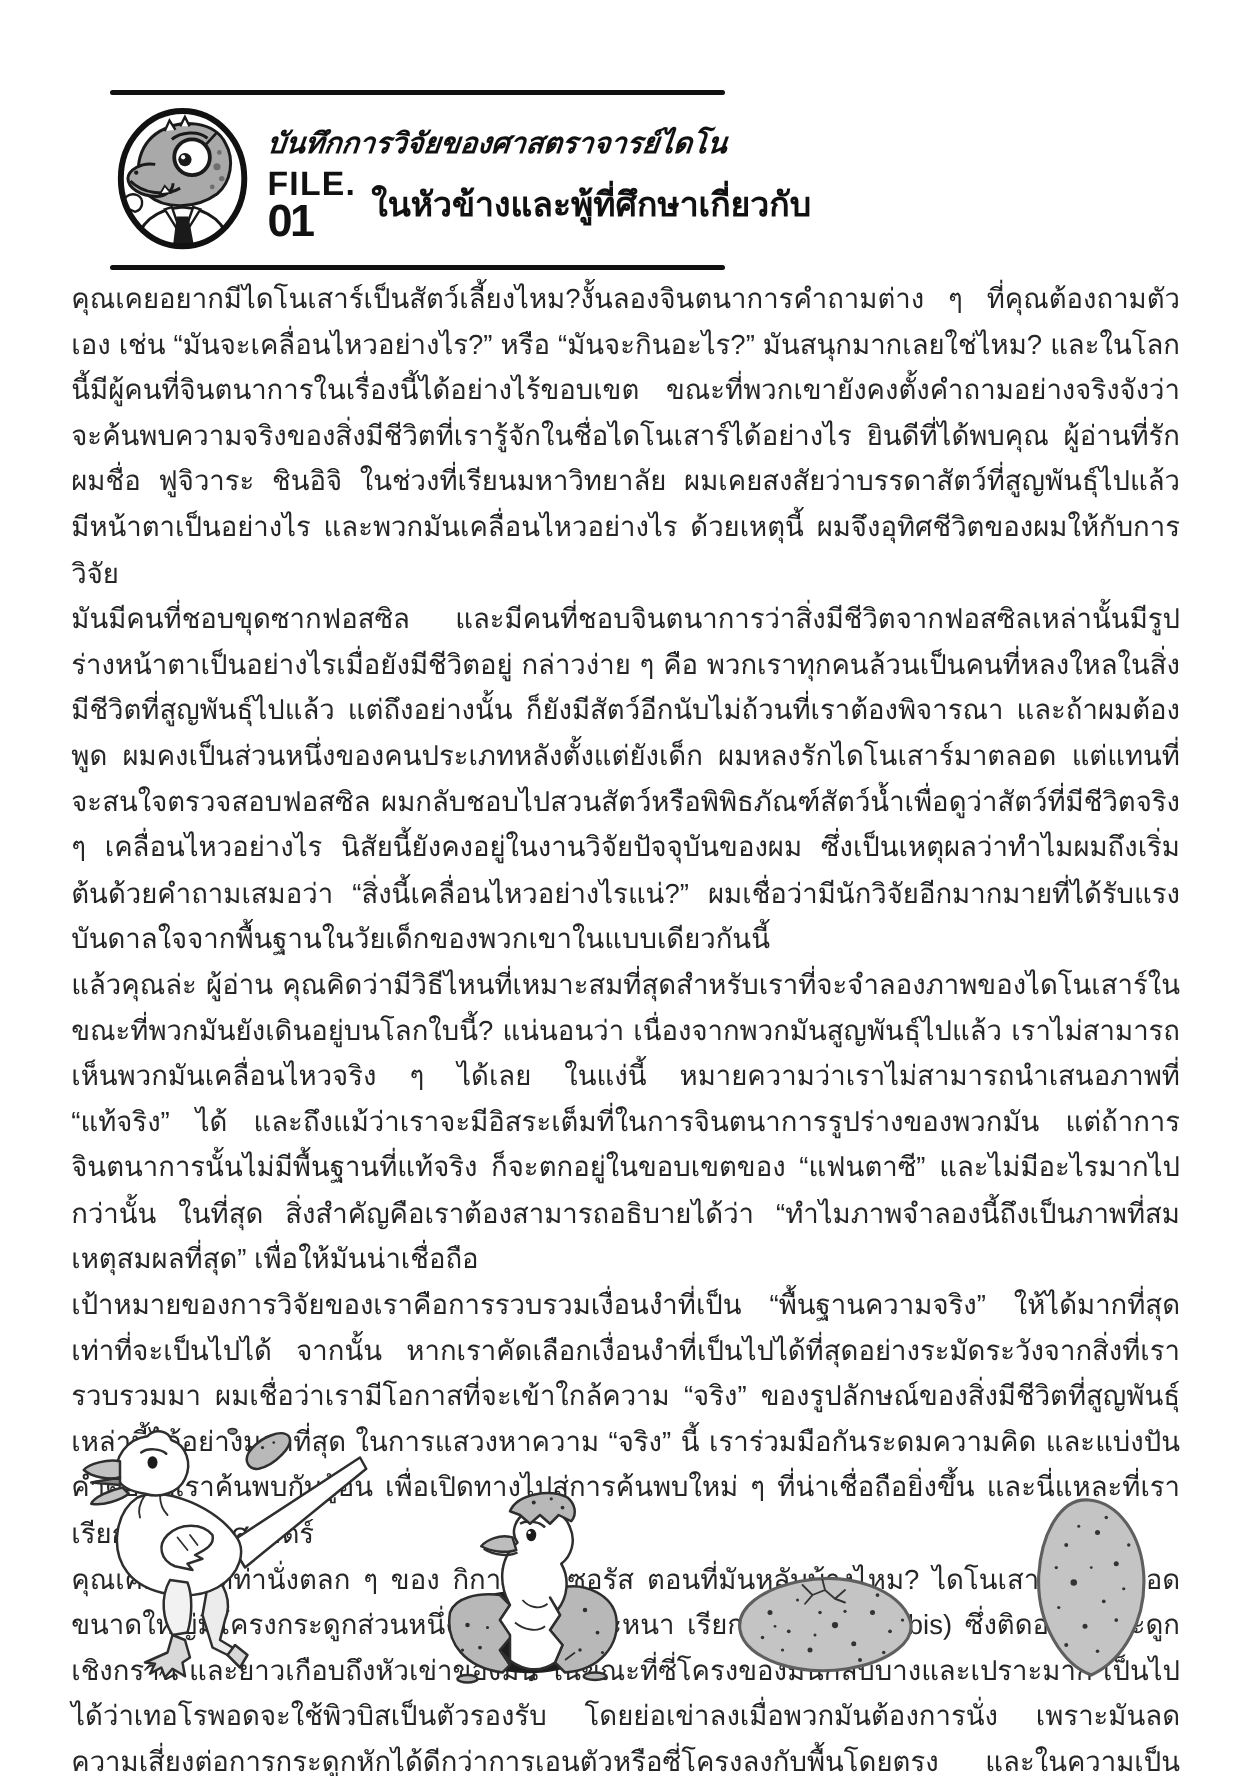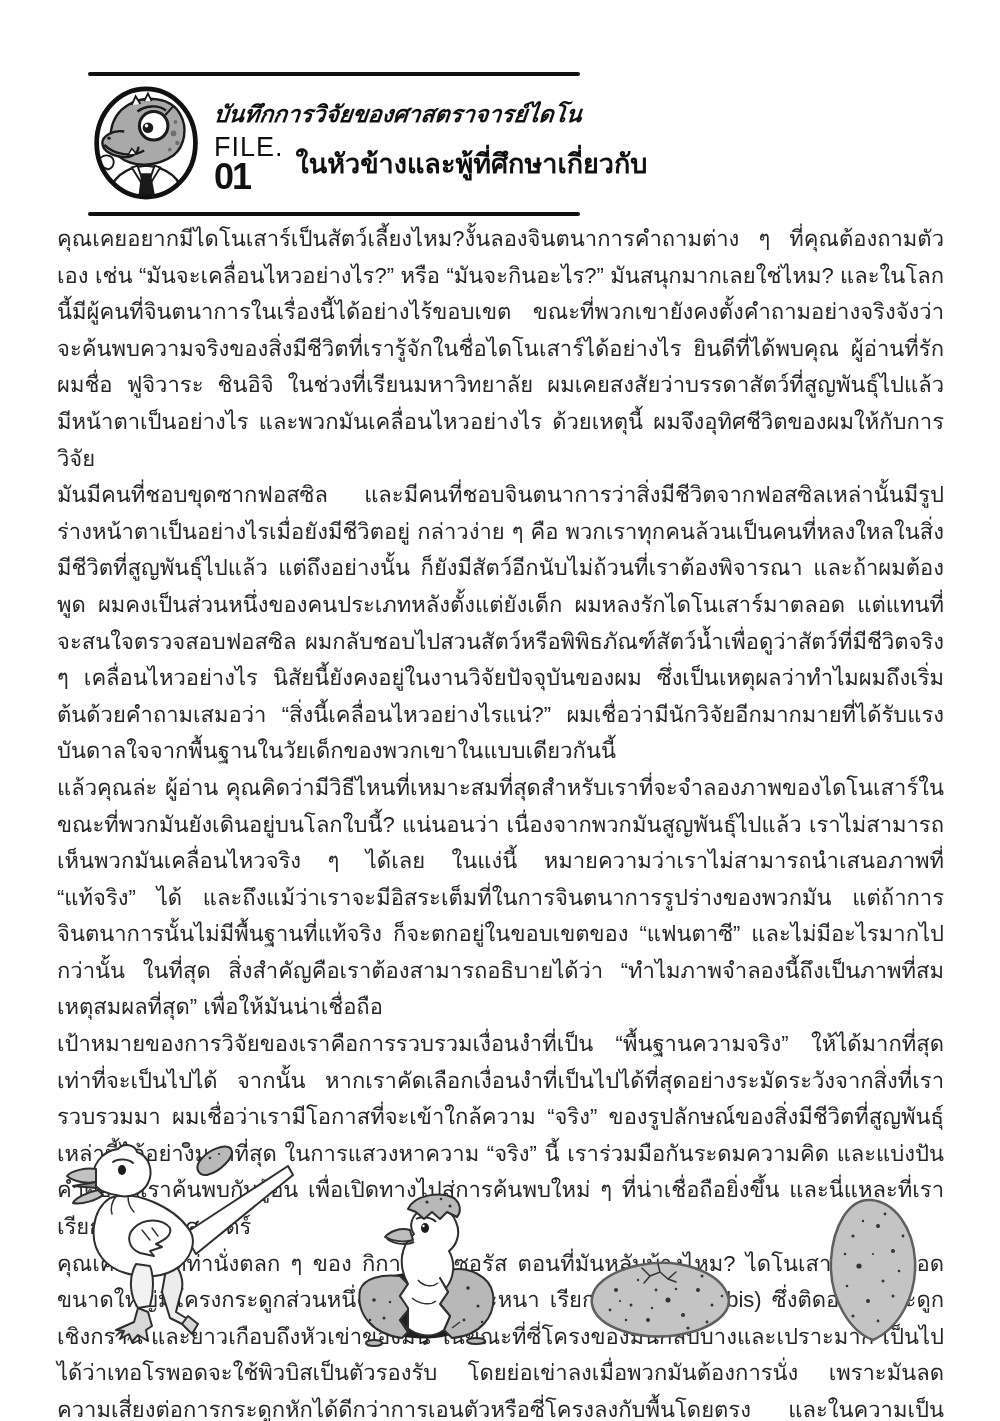--- a/index.html
+++ b/index.html
@@ -21,21 +21,21 @@
   }
   .mascot-wrap{flex:0 0 auto;width:114px;height:120px;}
   .titles{flex:1 1 auto;padding-top:2px;}
   .series-title{
     font-size:23px;font-weight:900;font-style:italic;
     color:#111;letter-spacing:0px;white-space:nowrap;
     transform:skewX(-6deg);
   }
   .title-row{display:flex;align-items:center;gap:12px;margin-top:2px;}
   .file-block{flex:0 0 auto;text-align:left;line-height:1;color:#111;}
-  .file-label{font-size:27px;font-weight:400;letter-spacing:1px;}
+  .file-label{font-size:27px;font-weight:700;letter-spacing:1px;}
   .file-number{font-size:36px;font-weight:900;letter-spacing:-2px;margin-top:-2px;}
   .ep-title{flex:0 0 auto;color:#111;font-weight:900;}
   .ep-line{font-size:27px;line-height:36px;white-space:nowrap;}
   
   .article{
     position:absolute;left:57px;top:221px;width:887px;
     font-size:22px;line-height:36.6px;color:#262626;
     text-align:justify;
   }
   .article p{margin:0;}

